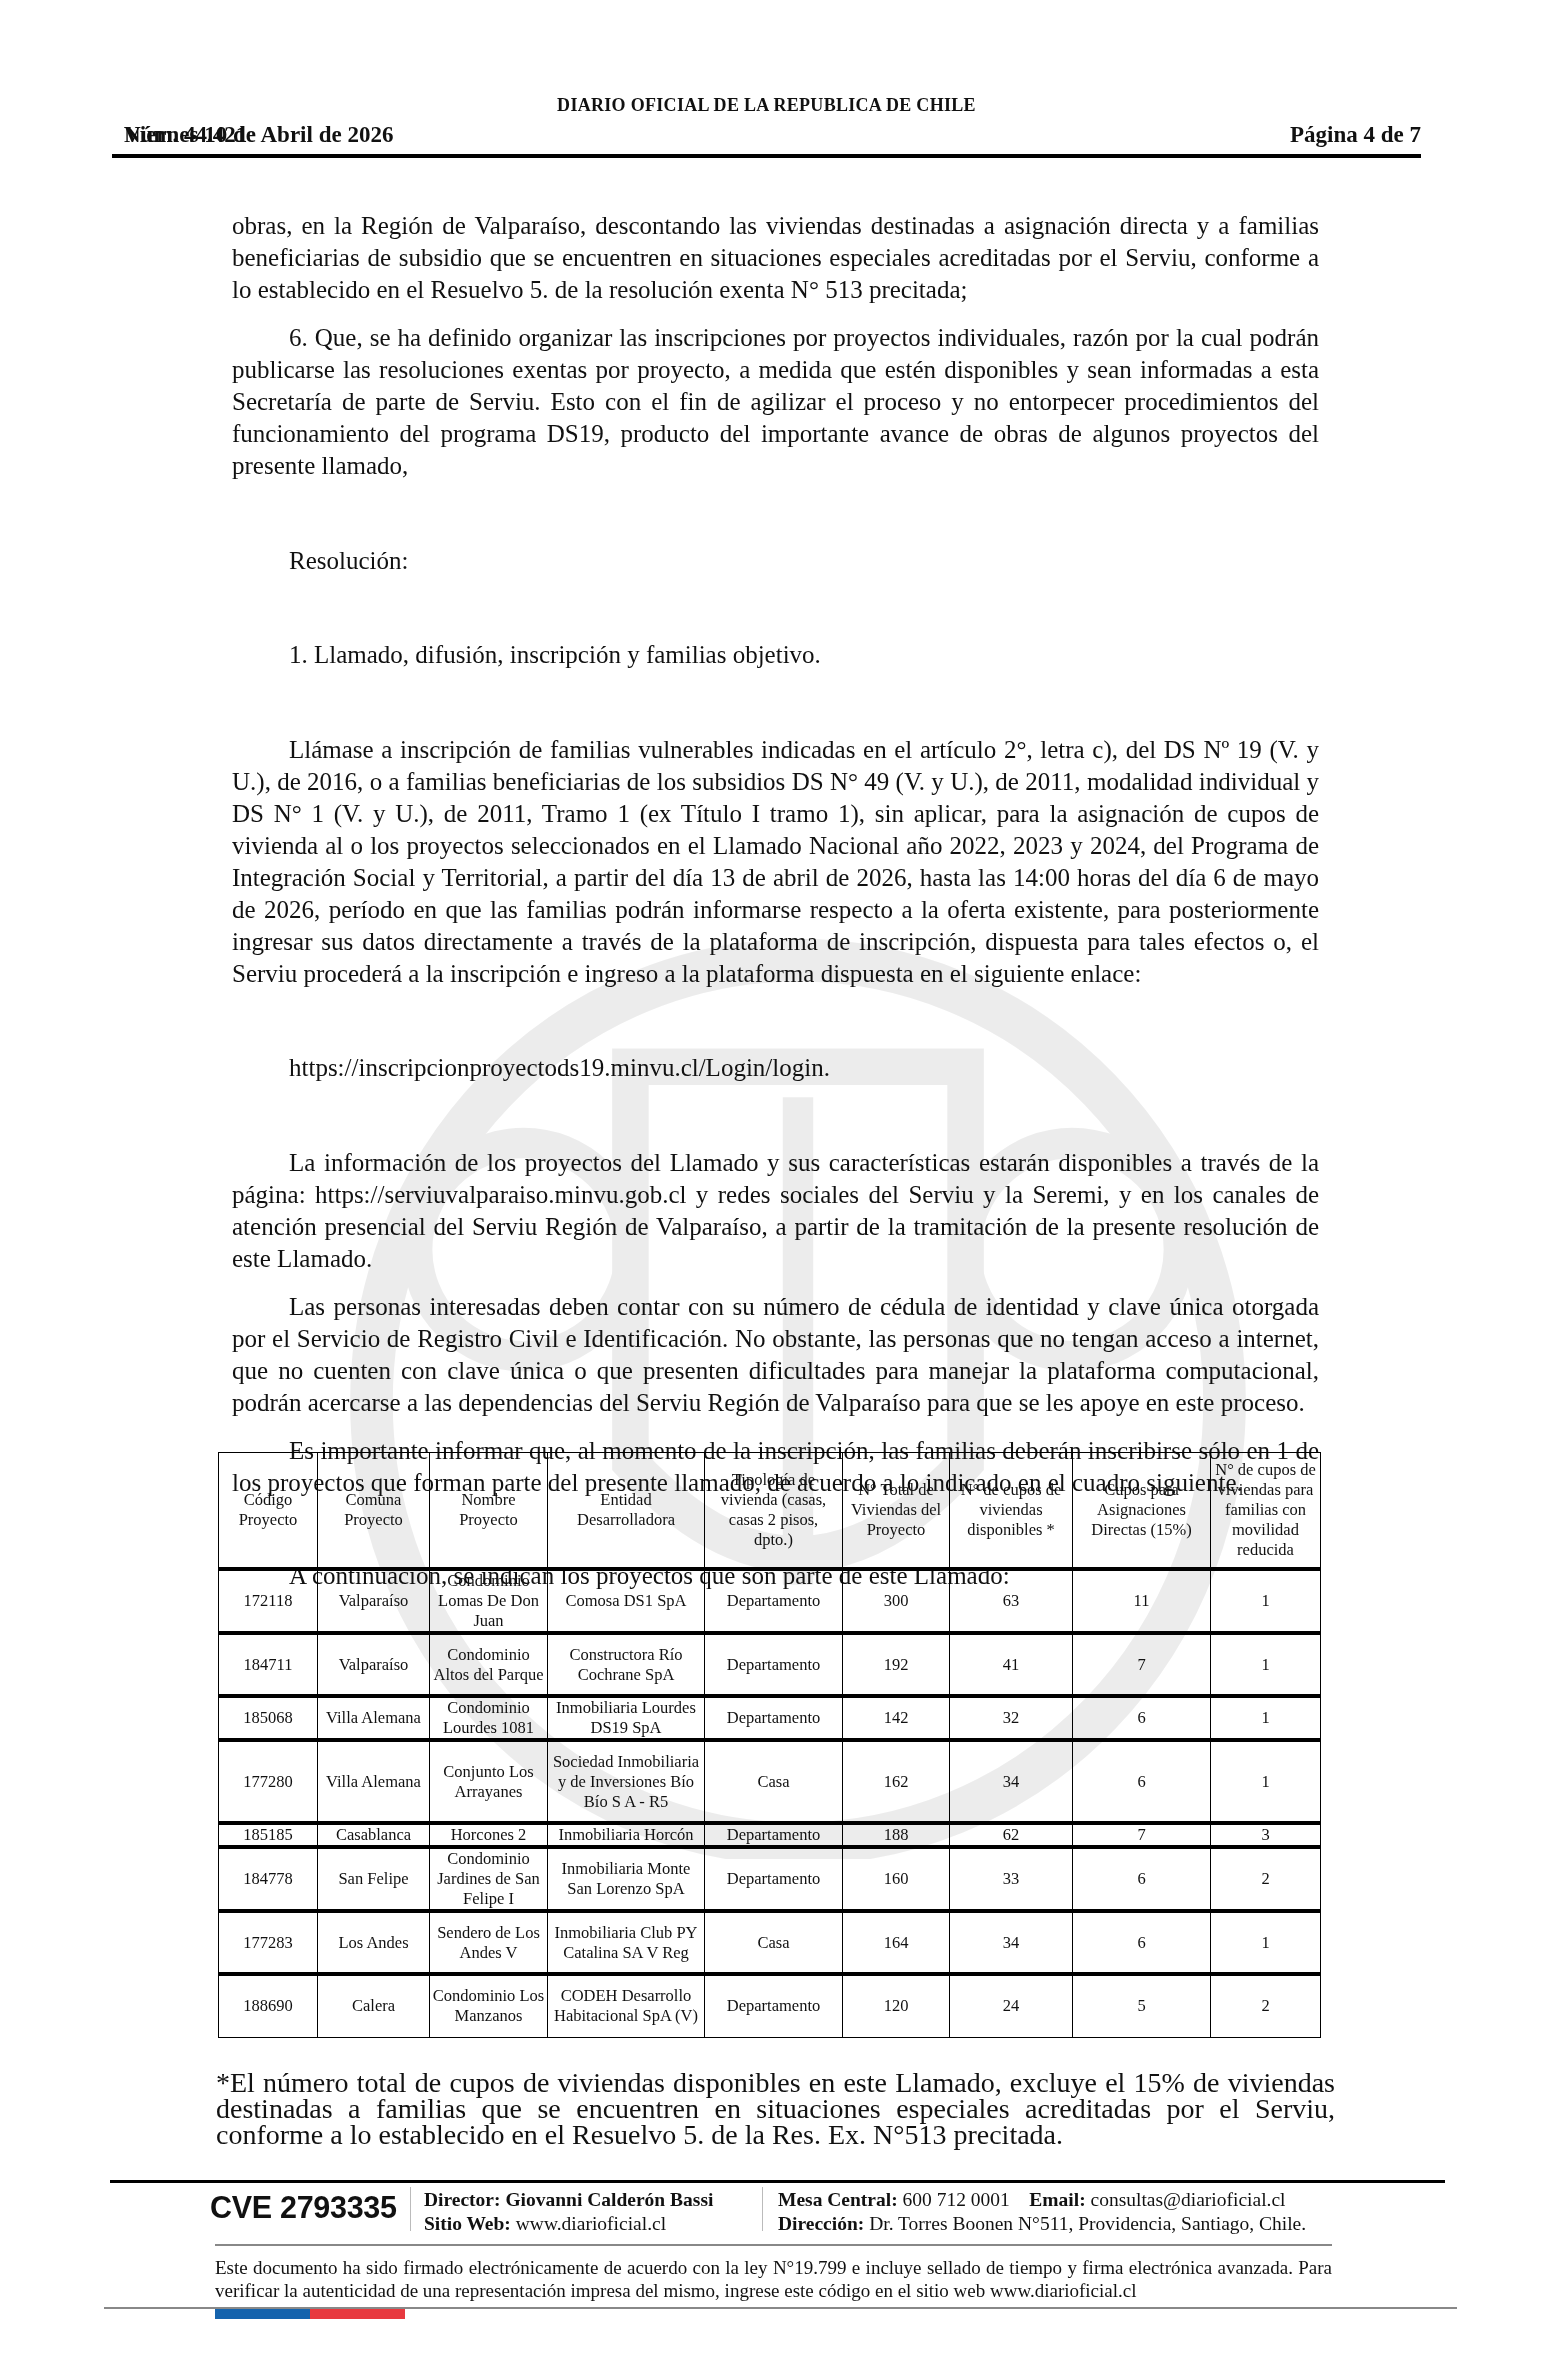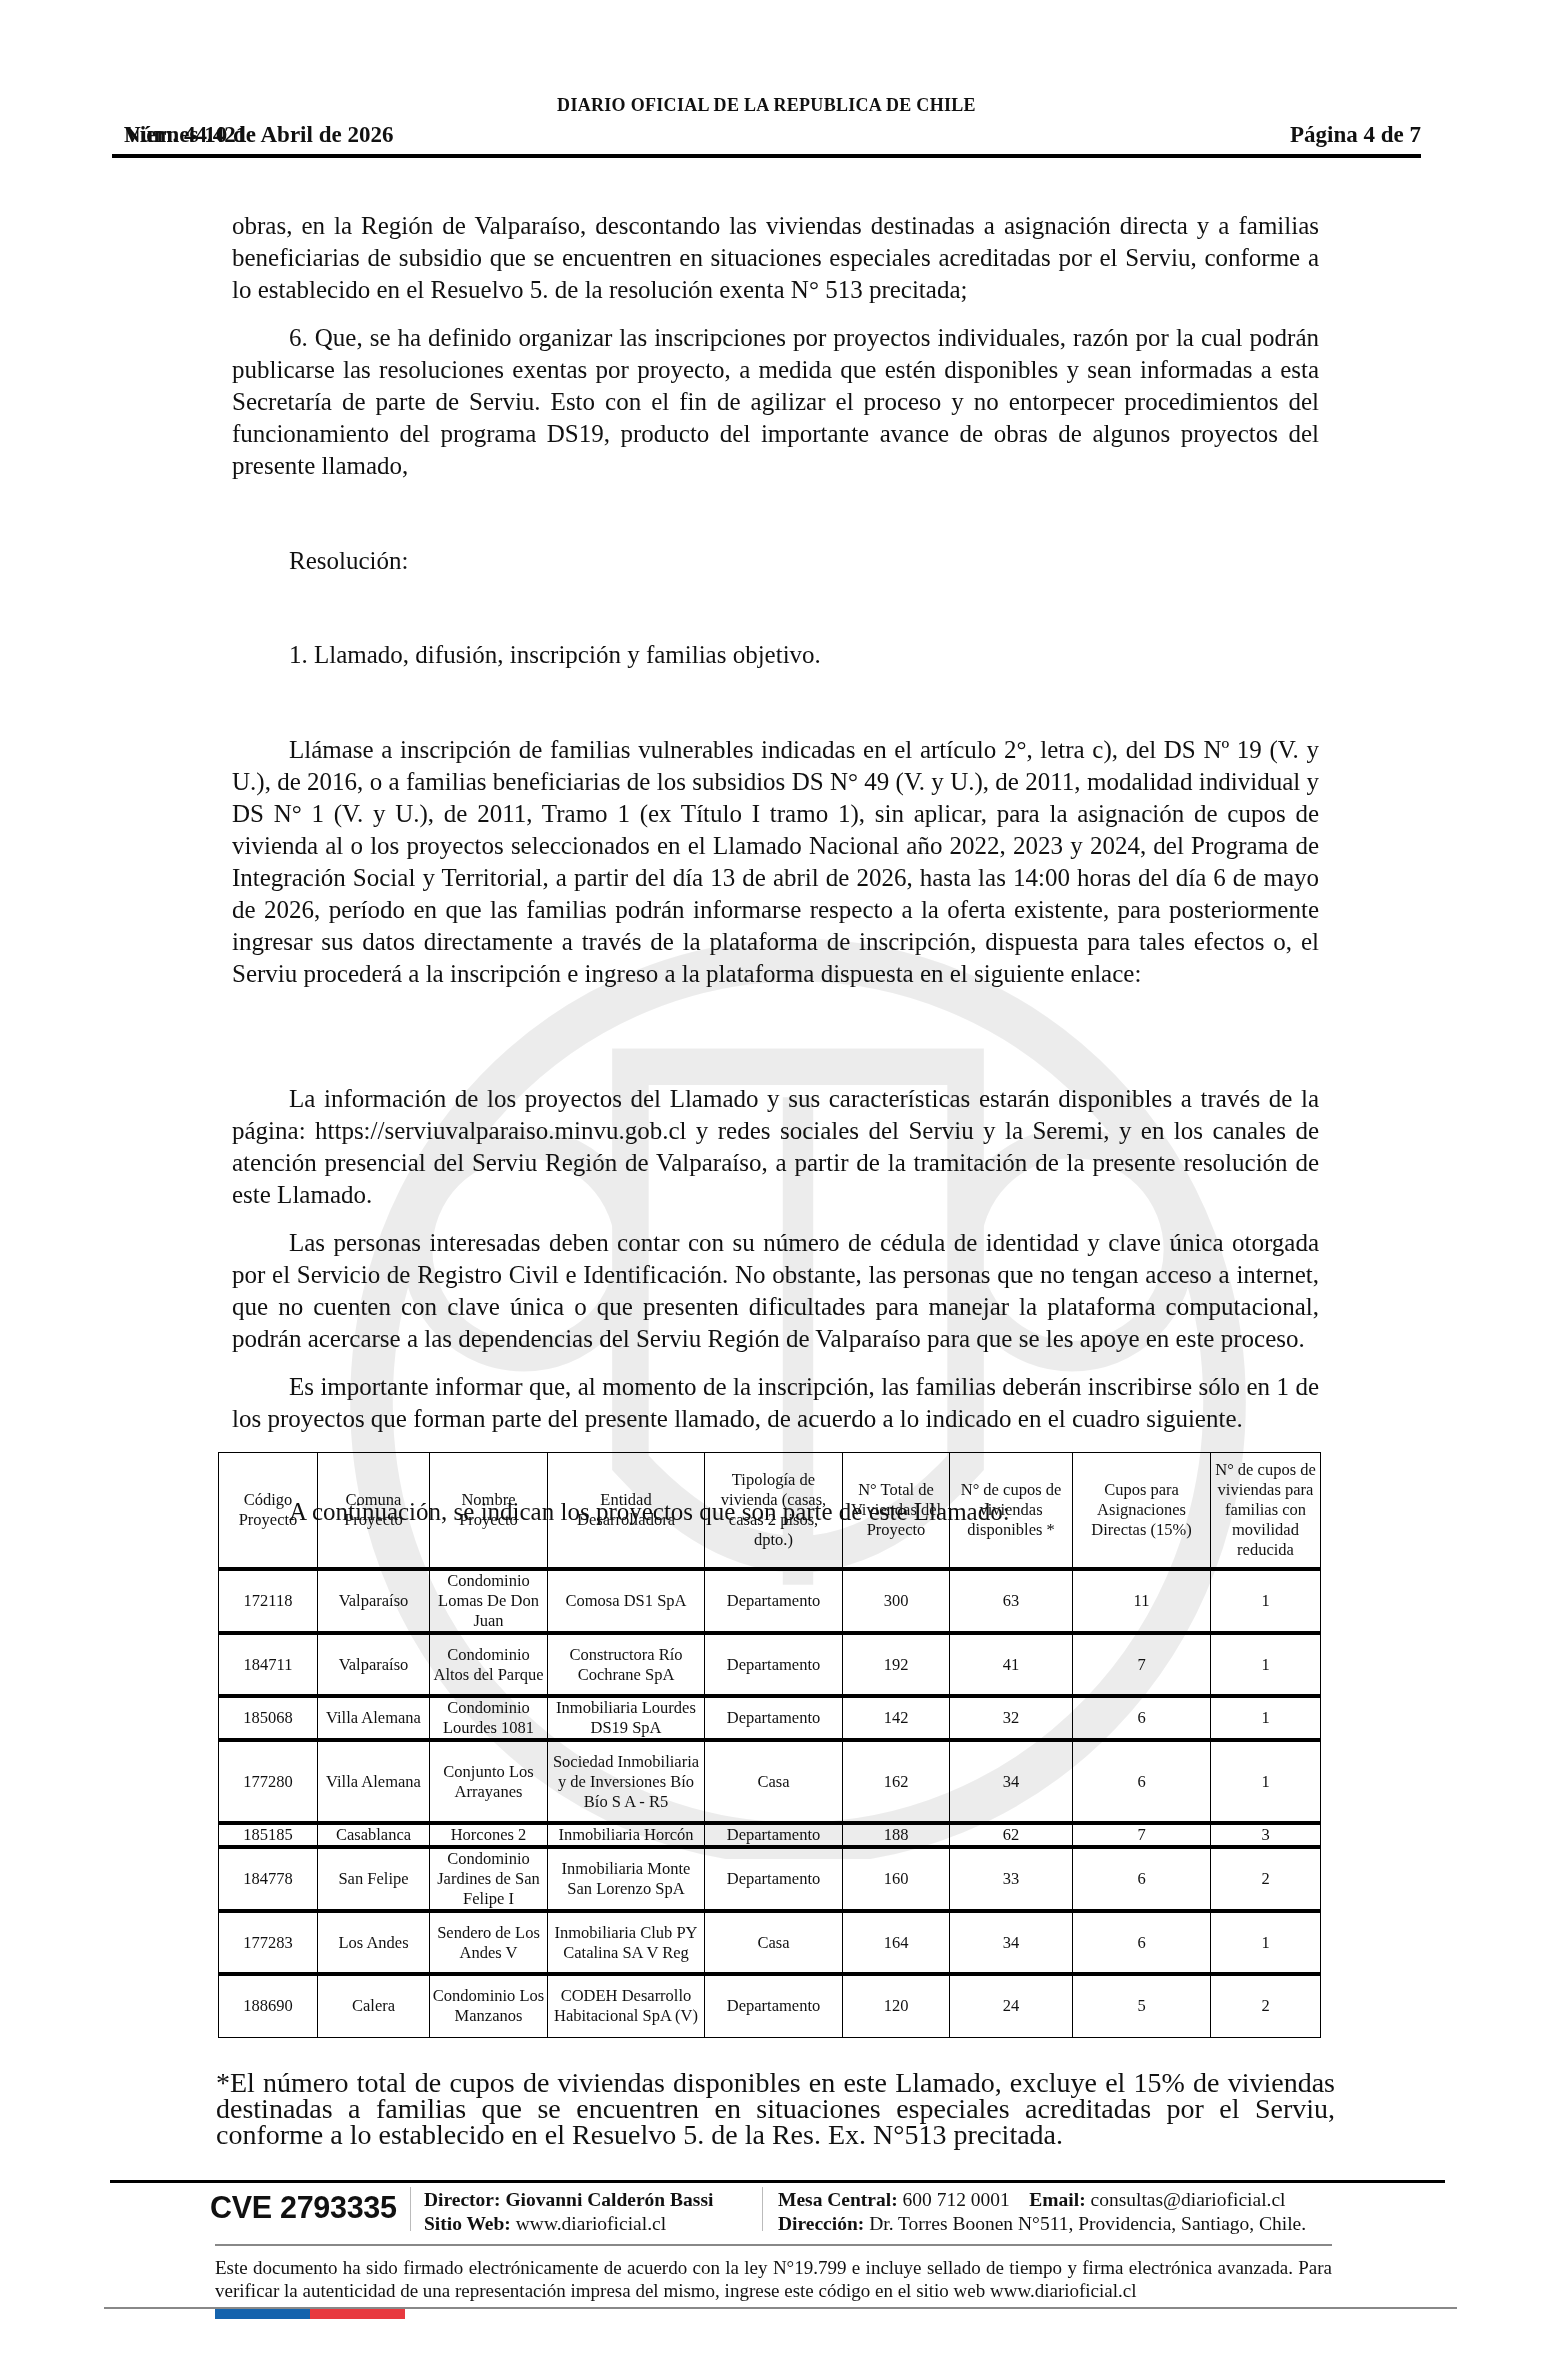--- a/index.html
+++ b/index.html
@@ -70,20 +70,21 @@
 <div class="content">
   <p class="p">obras, en la Región de Valparaíso, descontando las viviendas destinadas a asignación directa y a familias beneficiarias de subsidio que se encuentren en situaciones especiales acreditadas por el Serviu, conforme a lo establecido en el Resuelvo 5. de la resolución exenta N° 513 precitada;</p>
   <p class="p indent">6. Que, se ha definido organizar las inscripciones por proyectos individuales, razón por la cual podrán publicarse las resoluciones exentas por proyecto, a medida que estén disponibles y sean informadas a esta Secretaría de parte de Serviu. Esto con el fin de agilizar el proceso y no entorpecer procedimientos del funcionamiento del programa DS19, producto del importante avance de obras de algunos proyectos del presente llamado,</p>
   <div class="gap"></div>
   <p class="p indent">Resolución:</p>
   <div class="gap"></div>
   <p class="p indent">1. Llamado, difusión, inscripción y familias objetivo.</p>
   <div class="gap"></div>
   <p class="p indent">Llámase a inscripción de familias vulnerables indicadas en el artículo 2°, letra c), del DS Nº 19 (V. y U.), de 2016, o a familias beneficiarias de los subsidios DS N° 49 (V. y U.), de 2011, modalidad individual y DS N° 1 (V. y U.), de 2011, Tramo 1 (ex Título I tramo 1), sin aplicar, para la asignación de cupos de vivienda al o los proyectos seleccionados en el Llamado Nacional año 2022, 2023 y 2024, del Programa de Integración Social y Territorial, a partir del día 13 de abril de 2026, hasta las 14:00 horas del día 6 de mayo de 2026, período en que las familias podrán informarse respecto a la oferta existente, para posteriormente ingresar sus datos directamente a través de la plataforma de inscripción, dispuesta para tales efectos o, el Serviu procederá a la inscripción e ingreso a la plataforma dispuesta en el siguiente enlace:</p>
   <div class="gap"></div>
+  <p class="p indent">https://inscripcionproyectods19.minvu.cl/Login/login.</p>
   <div class="gap"></div>
   <p class="p indent">La información de los proyectos del Llamado y sus características estarán disponibles a través de la página: https://serviuvalparaiso.minvu.gob.cl y redes sociales del Serviu y la Seremi, y en los canales de atención presencial del Serviu Región de Valparaíso, a partir de la tramitación de la presente resolución de este Llamado.</p>
   <p class="p indent">Las personas interesadas deben contar con su número de cédula de identidad y clave única otorgada por el Servicio de Registro Civil e Identificación. No obstante, las personas que no tengan acceso a internet, que no cuenten con clave única o que presenten dificultades para manejar la plataforma computacional, podrán acercarse a las dependencias del Serviu Región de Valparaíso para que se les apoye en este proceso.</p>
   <p class="p indent">Es importante informar que, al momento de la inscripción, las familias deberán inscribirse sólo en 1 de los proyectos que forman parte del presente llamado, de acuerdo a lo indicado en el cuadro siguiente.</p>
   <div class="gap-s"></div>
   <p class="p indent">A continuación, se indican los proyectos que son parte de este Llamado:</p>
 </div>
 
 <table class="tbl">
   <colgroup>

